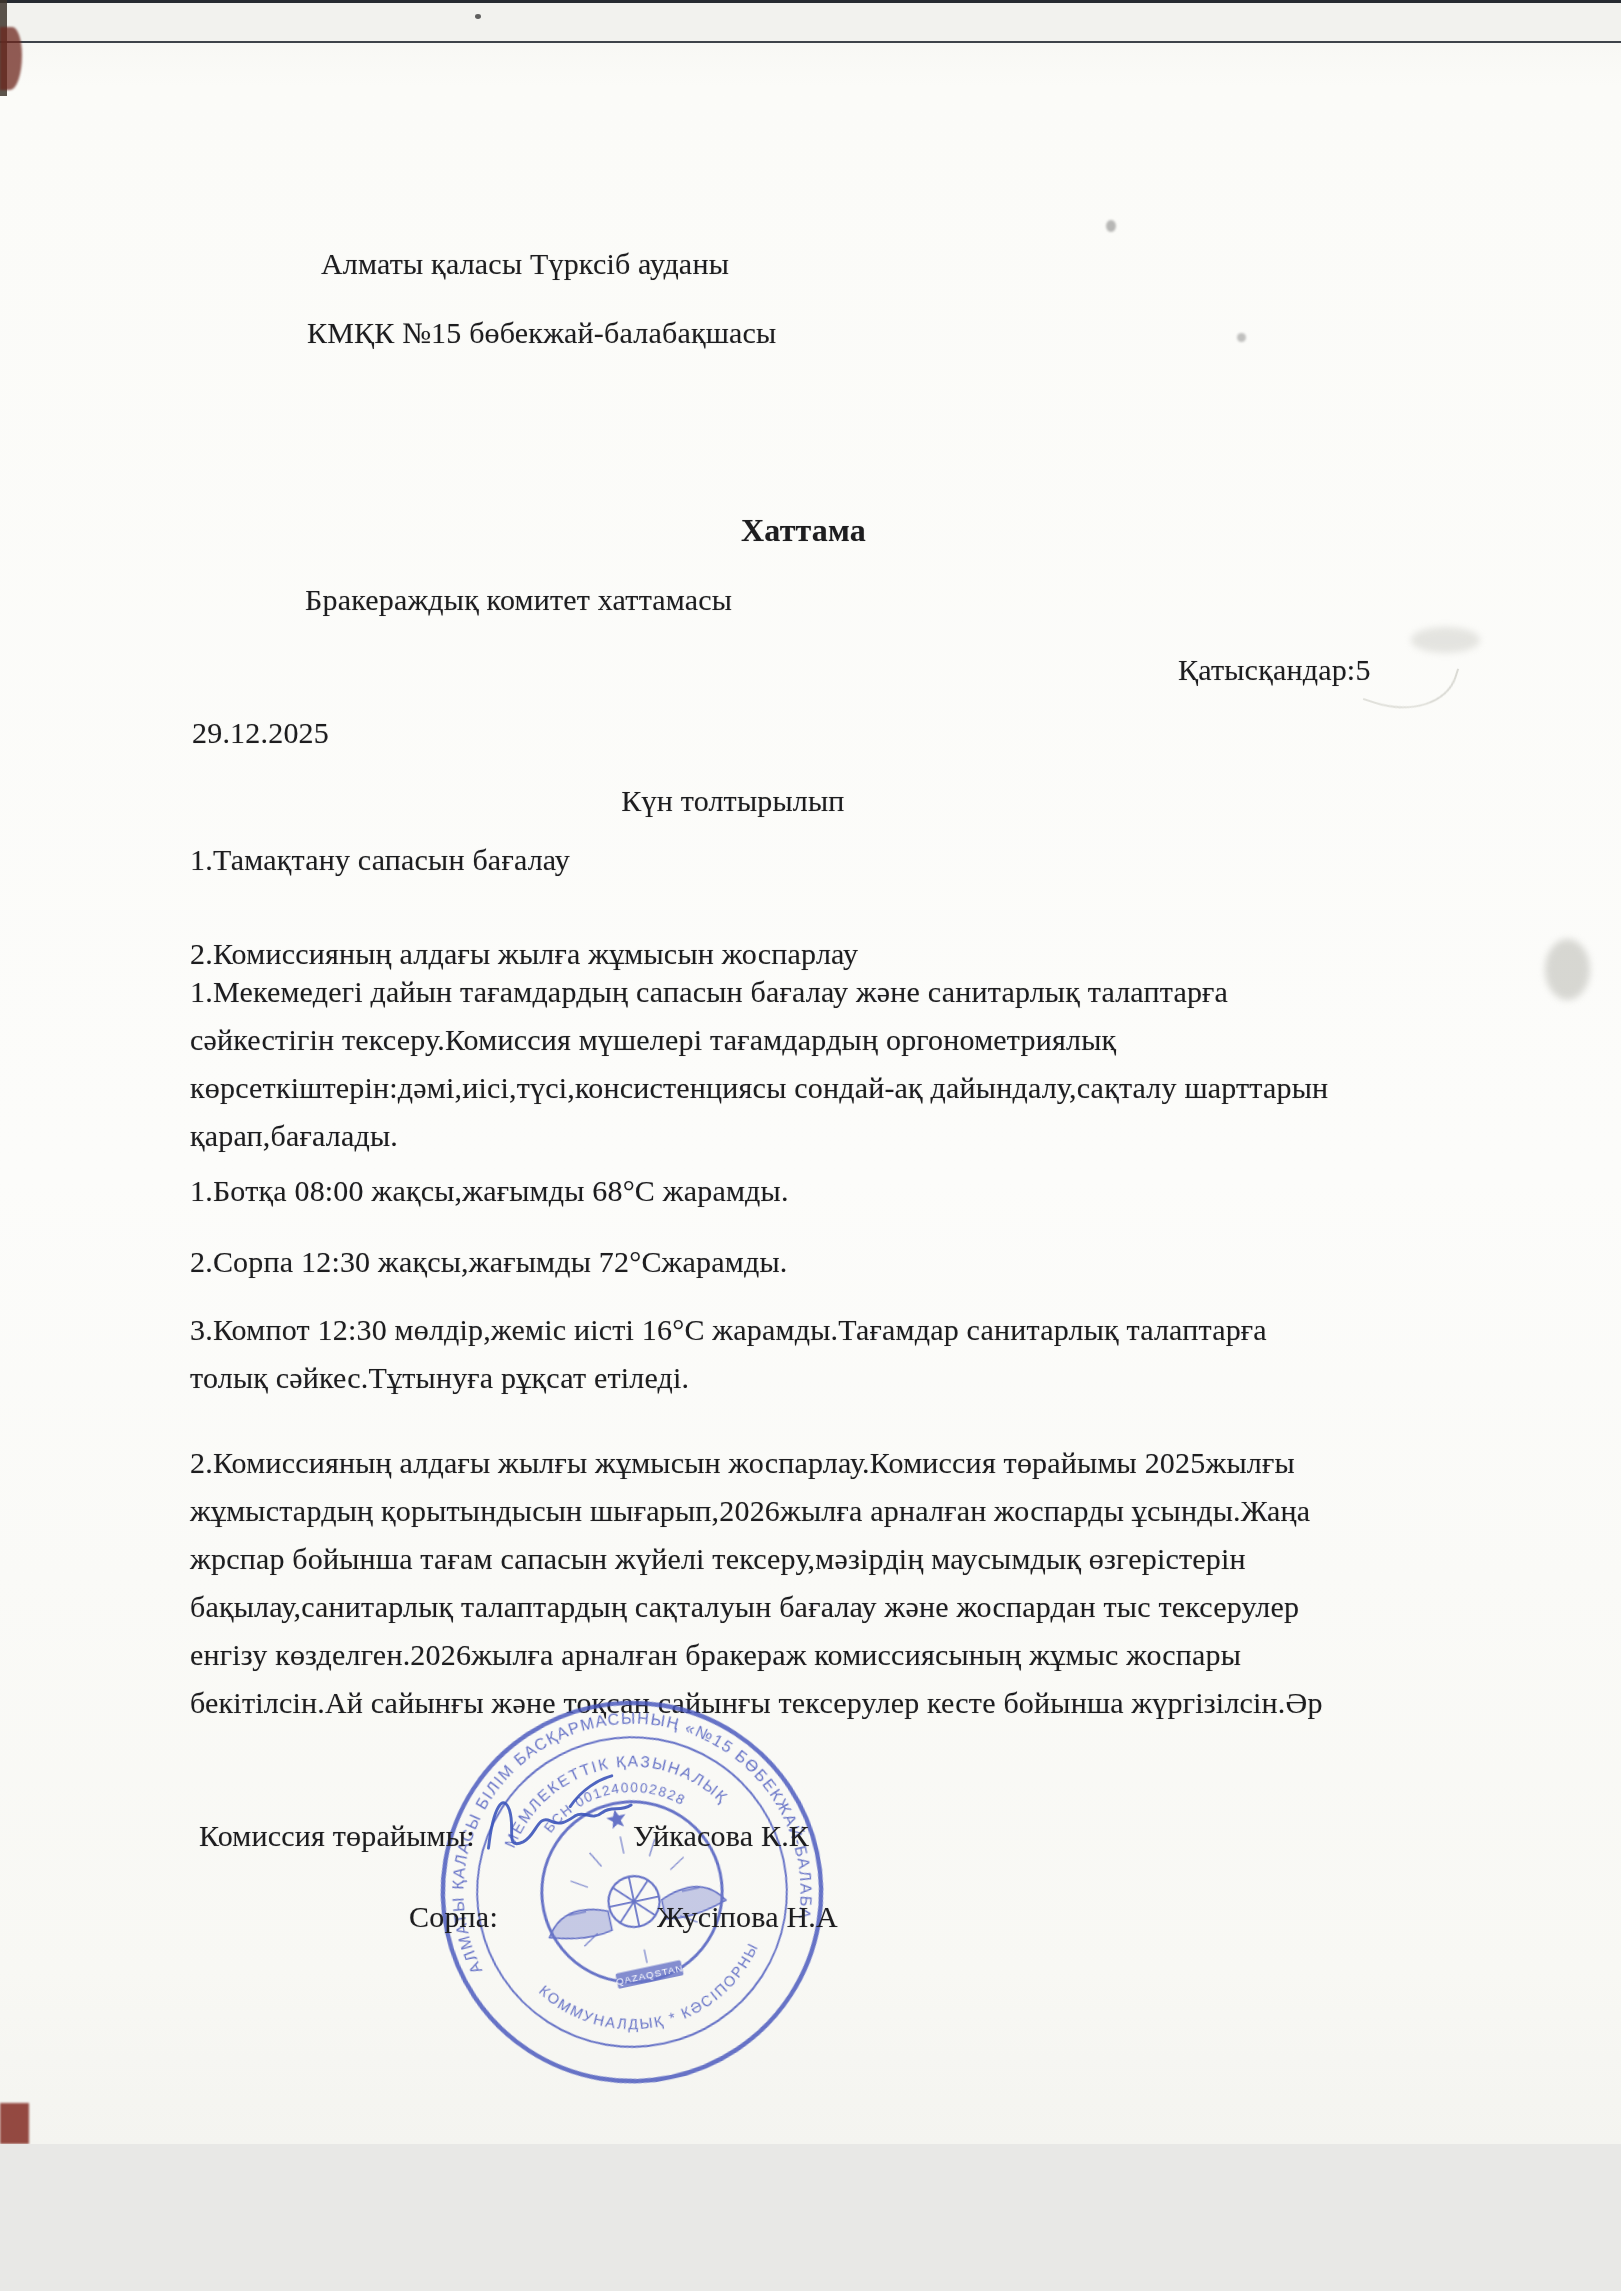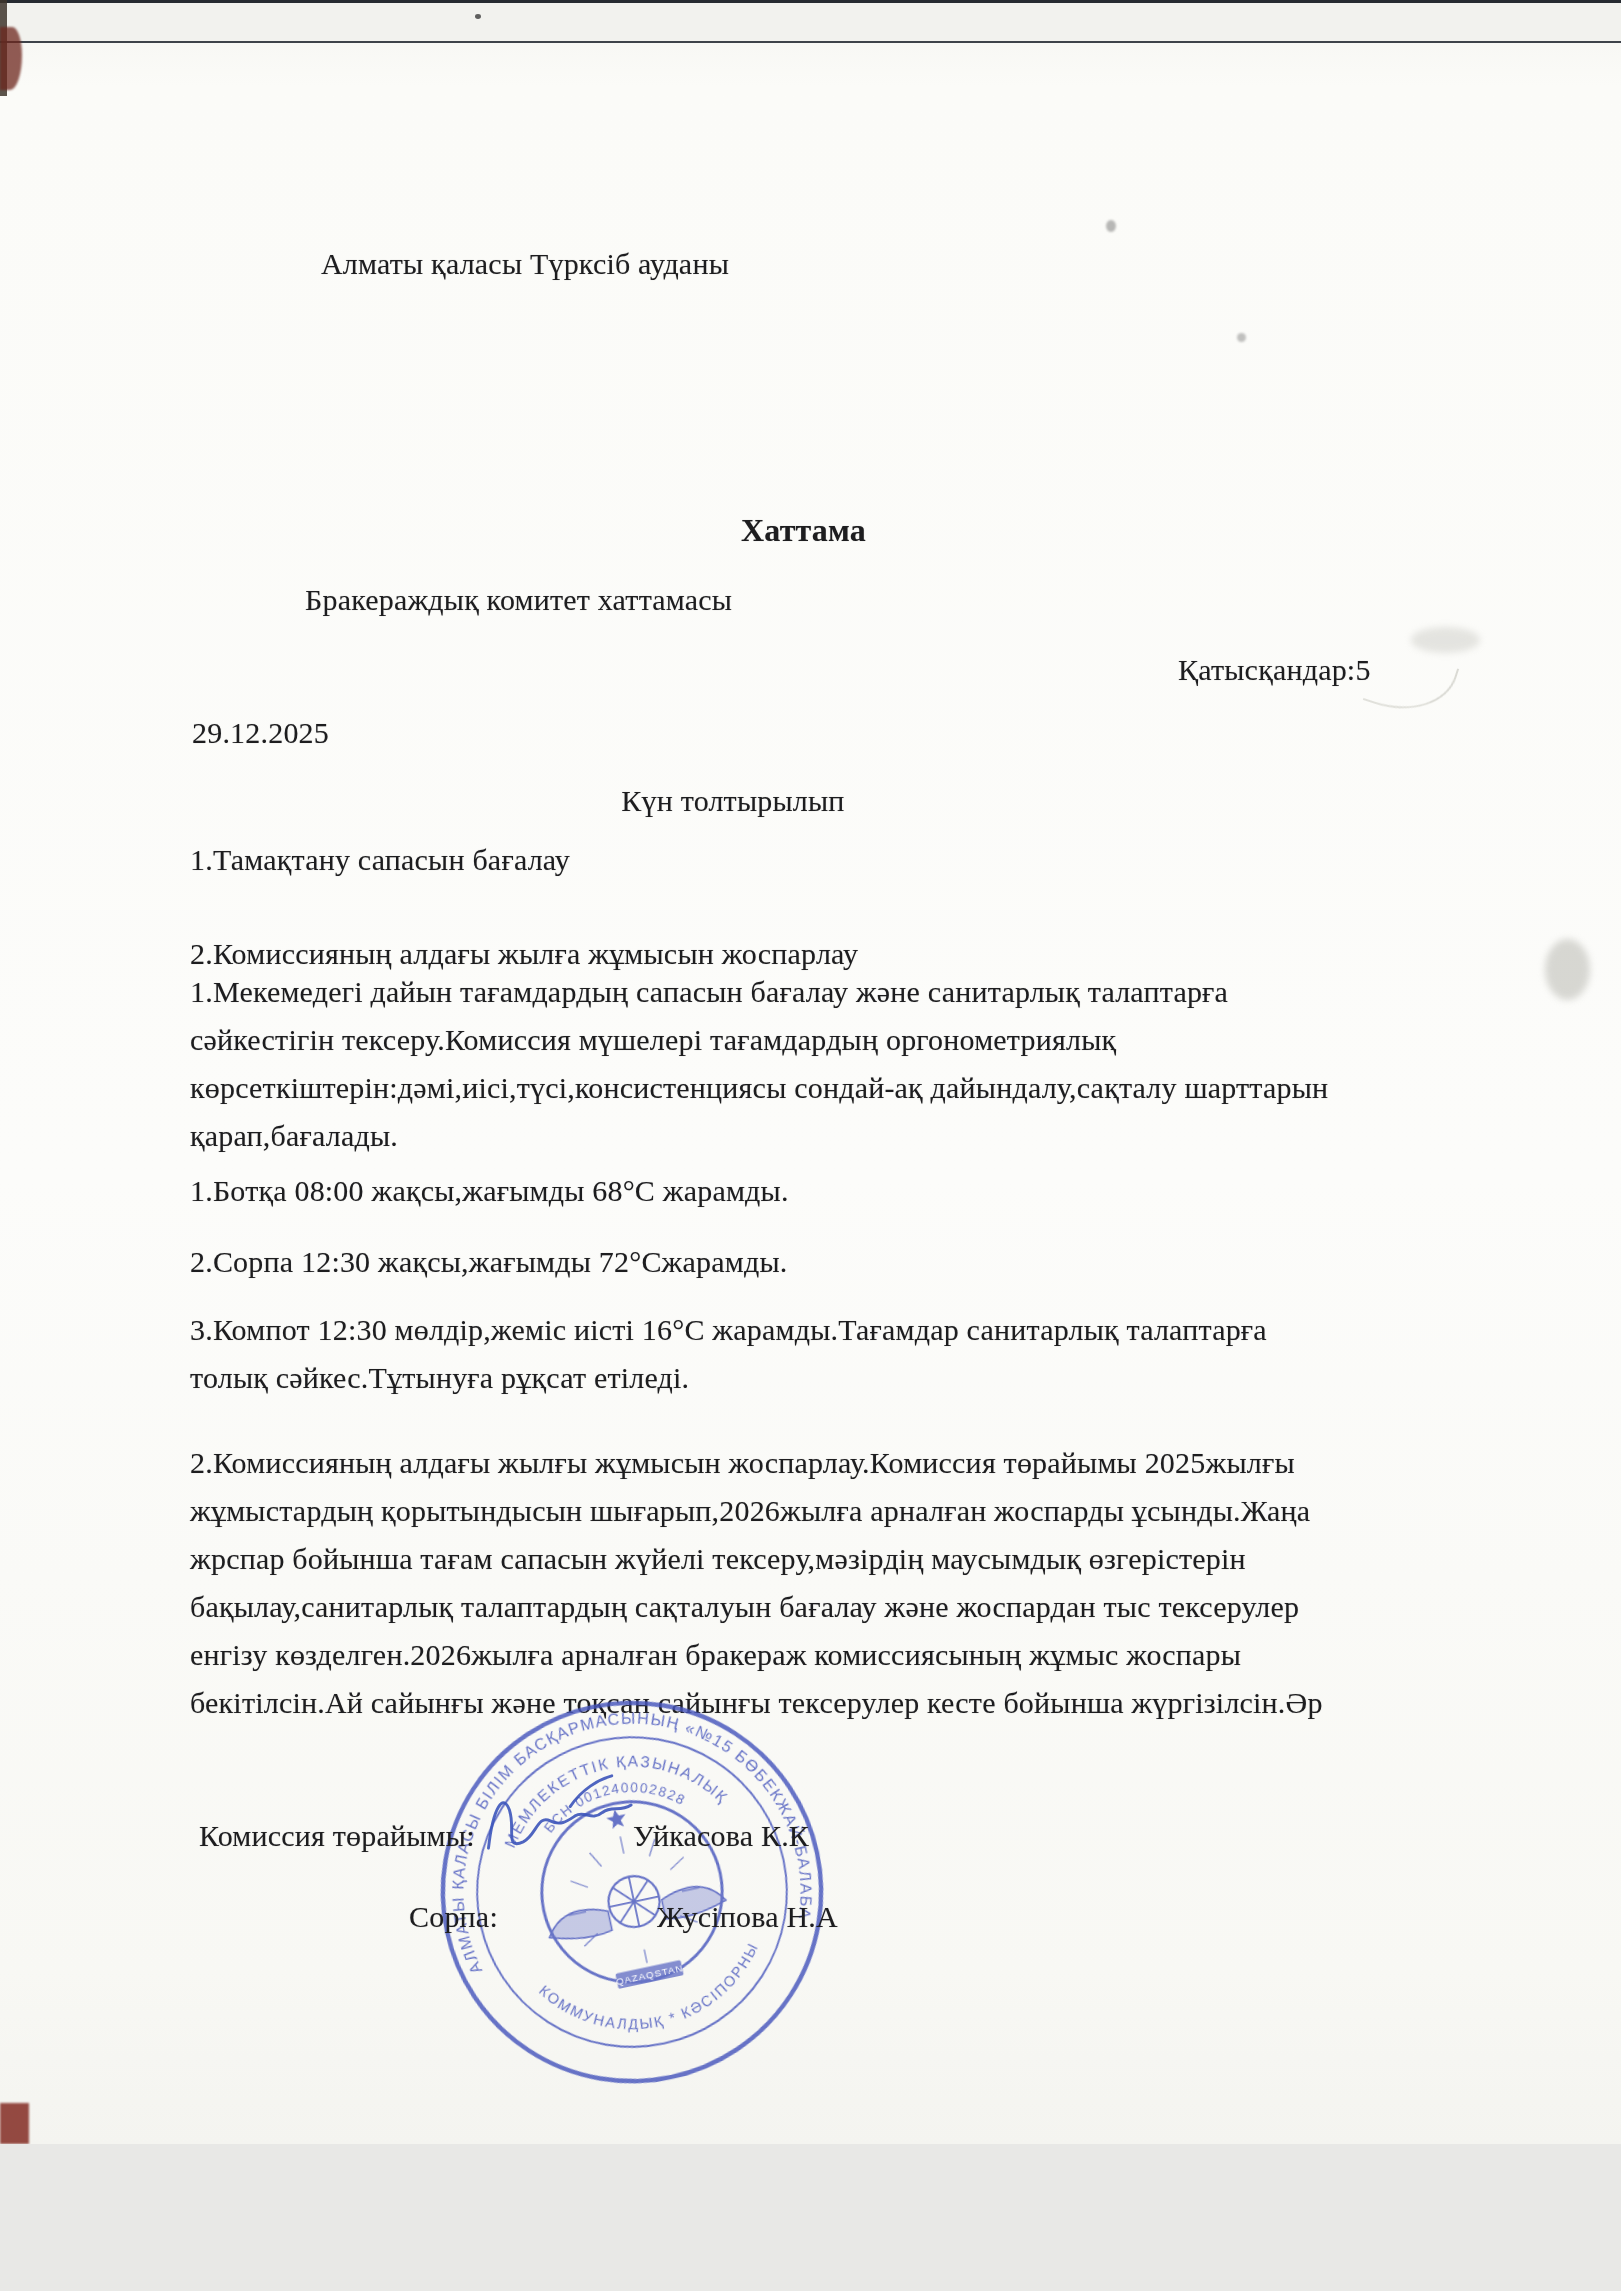--- a/index.html
+++ b/index.html
@@ -55,20 +55,21 @@
   <div class="dot" style="left:1106px;top:220px;width:9.8px;height:11.8px;opacity:.35;filter:blur(1px);"></div>
   <div class="dot" style="left:1237px;top:333px;width:8.8px;height:8.8px;opacity:.3;filter:blur(1px);"></div>
   <div class="pencil-arc"></div>
   <div class="smudge" style="left:1545px;top:939px;width:45px;height:61px;opacity:.55;"></div>
   <div class="smudge" style="left:1353px;top:2217px;width:147px;height:33px;opacity:.6;"></div>
   <div class="smudge" style="left:907px;top:2252px;width:59px;height:23.5px;opacity:.5;"></div>
   <div class="smudge" style="left:312px;top:2184px;width:33px;height:17.6px;opacity:.4;"></div>
   <div class="smudge" style="left:1411px;top:627px;width:69px;height:25.5px;opacity:.35;"></div>
 
   <div class="txt" style="left:321px;top:247px;">Алматы қаласы Түрксіб ауданы</div>
+  <div class="txt" style="left:307px;top:316px;">КМҚК №15 бөбекжай-балабақшасы</div>
 
   <div class="txt title center-block" style="top:512px;">Хаттама</div>
   <div class="txt" style="left:305px;top:583px;">Бракераждық комитет хаттамасы</div>
   <div class="txt" style="left:1178px;top:653px;">Қатысқандар:5</div>
   <div class="txt" style="left:192px;top:716px;">29.12.2025</div>
 
   <div class="txt" style="left:189px;top:784px;width:1088px;text-align:center;">Күн толтырылып</div>
   <div class="txt" style="left:190px;top:843px;">1.Тамақтану сапасын бағалау</div>
   <div class="txt" style="left:190px;top:913px;margin-top:24px;">2.Комиссияның алдағы жылға жұмысын жоспарлау</div>
 

